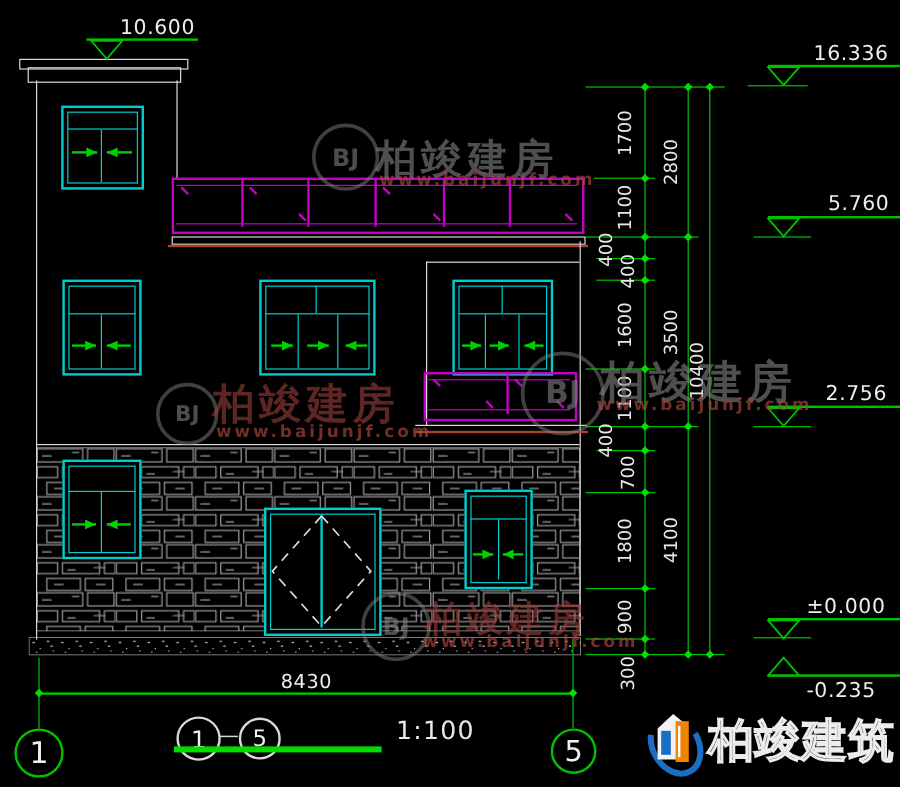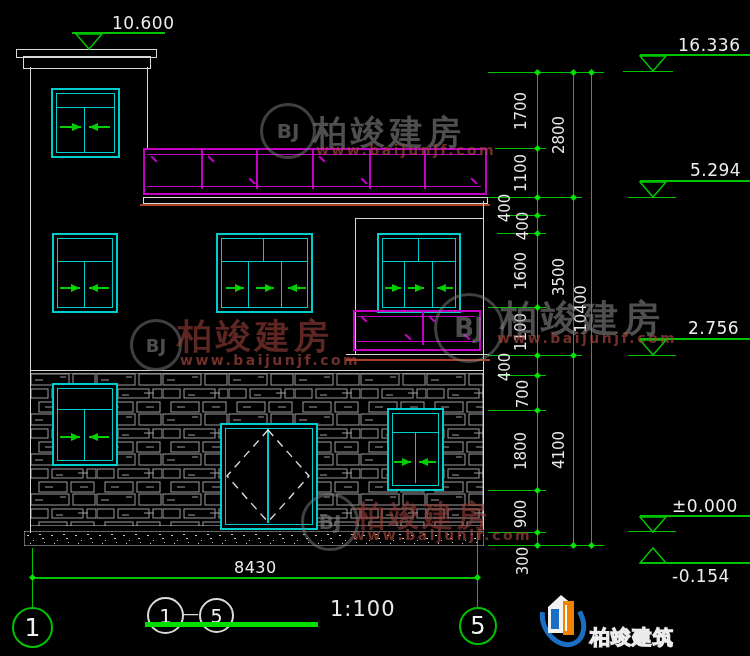--- a/index.html
+++ b/index.html
@@ -227,34 +227,34 @@
   <div class="dim" style="left:495px;top:442px;">1800</div>
   <div class="dim" style="left:495px;top:505px;">900</div>
   <div class="dim" style="left:497px;top:552px;">300</div>
 
   <div class="dim" style="left:533px;top:126px;">2800</div>
   <div class="dim" style="left:533px;top:268px;">3500</div>
   <div class="dim" style="left:533px;top:441px;">4100</div>
 
   <div class="dim" style="left:555px;top:300px;">10400</div>
 
-  <div class="lvl" style="left:112px;top:13px;">10.600</div>
+  <div class="lvl" style="left:100px;top:13px;">10.600</div>
   <i class="g" style="left:72px;top:32px;width:93px;height:2px;"></i>
   <svg style="left:75px;top:33px" width="28" height="18" viewBox="0 0 28 18">
       <path d="M1 1 H27 L14 16 Z" fill="none" stroke="#00c300" stroke-width="1.5"></path>
     </svg>
 
   <div class="lvl" style="left:678px;top:35px;">16.336</div>
   <i class="g" style="left:640px;top:54px;width:110px;height:2px;"></i>
   <svg style="left:639px;top:55px" width="28" height="18" viewBox="0 0 28 18">
       <path d="M1 1 H27 L14 16 Z" fill="none" stroke="#00c300" stroke-width="1.5"></path>
     </svg>
   <i class="g" style="left:623px;top:71px;width:50px;height:1px;"></i>
 
-  <div class="lvl" style="left:690px;top:160px;">5.294</div>
+  <div class="lvl" style="left:690px;top:160px;">5.760</div>
   <i class="g" style="left:640px;top:180px;width:110px;height:2px;"></i>
   <svg style="left:639px;top:181px" width="28" height="18" viewBox="0 0 28 18">
       <path d="M1 1 H27 L14 16 Z" fill="none" stroke="#00c300" stroke-width="1.5"></path>
     </svg>
   <i class="g" style="left:628px;top:197px;width:48px;height:1px;"></i>
 
   <div class="lvl" style="left:688px;top:318px;">2.756</div>
   <i class="g" style="left:640px;top:338px;width:110px;height:2px;"></i>
   <svg style="left:639px;top:339px" width="28" height="18" viewBox="0 0 28 18">
       <path d="M1 1 H27 L14 16 Z" fill="none" stroke="#00c300" stroke-width="1.5"></path>
@@ -265,21 +265,21 @@
   <i class="g" style="left:640px;top:515px;width:110px;height:2px;"></i>
   <svg style="left:639px;top:516px" width="28" height="18" viewBox="0 0 28 18">
       <path d="M1 1 H27 L14 16 Z" fill="none" stroke="#00c300" stroke-width="1.5"></path>
     </svg>
   <i class="g" style="left:628px;top:531px;width:48px;height:1px;"></i>
 
   <svg style="left:639px;top:546px" width="28" height="18" viewBox="0 0 28 18">
       <path d="M1 17 H27 L14 2 Z" fill="none" stroke="#00c300" stroke-width="1.5"></path>
     </svg>
   <i class="g" style="left:640px;top:562px;width:110px;height:2px;"></i>
-  <div class="lvl" style="left:672px;top:566px;">-0.154</div>
+  <div class="lvl" style="left:672px;top:566px;">-0.235</div>
 
   <i class="g" style="left:32px;top:548px;width:1px;height:59px;"></i>
   <i class="g" style="left:477px;top:533px;width:1px;height:74px;"></i>
   <i class="g" style="left:32px;top:577px;width:446px;height:2px;"></i>
   <i class="dia" style="left:30px;top:575px;"></i>
   <i class="dia" style="left:475px;top:575px;"></i>
   <div class="lvl" style="left:234px;top:558px;font-size:16px;">8430</div>
   <div class="bubble" style="left:12px;top:607px;width:37px;height:37px;font-size:25px;">
       <span>1</span>
     </div>
@@ -297,21 +297,21 @@
   <div class="title-cn" style="left:330px;top:597px;font-size:21px;letter-spacing:1px;">1:100</div>
   <i style="left:145px;top:622px;width:173px;height:5px;background:#00dd00;"></i>
 
   <svg style="left:539px;top:585px" width="48" height="64" viewBox="0 0 48 64">
     <ellipse cx="24" cy="36" rx="19" ry="25" transform="rotate(-30 24 36)" fill="none" stroke="#1a6fc4" stroke-width="5" stroke-dasharray="88 50"></ellipse>
     <path d="M9 22 L22 10 L33 19 V48 H9 Z" fill="#f2f2f2"></path>
     <rect x="12" y="24" width="8" height="20" fill="#1a6fc4"></rect>
     <rect x="24" y="16" width="11" height="34" fill="#f08300"></rect>
     <rect x="26" y="20" width="2" height="26" fill="#fff"></rect>
   </svg>
-  <div class="outl" style="left:590px;top:624px;font-size:20px;">柏竣建筑</div>
+  <div class="outl" style="left:590px;top:592px;font-size:38px;">柏竣建筑</div>
 
   <div class="wm-ring" style="left:260px;top:103px;width:50px;height:50px;font-size:20px;">
       <span>BJ</span>
     </div>
   <div class="wm wm-cjk" style="left:313px;top:110px;font-size:34px;">柏竣建房</div>
   <div class="wm wm-url" style="left:316px;top:142px;">www.baijunjf.com</div>
 
   <div class="wm-ring" style="left:434px;top:293px;width:64px;height:64px;font-size:26px;">
       <span>BJ</span>
     </div>

